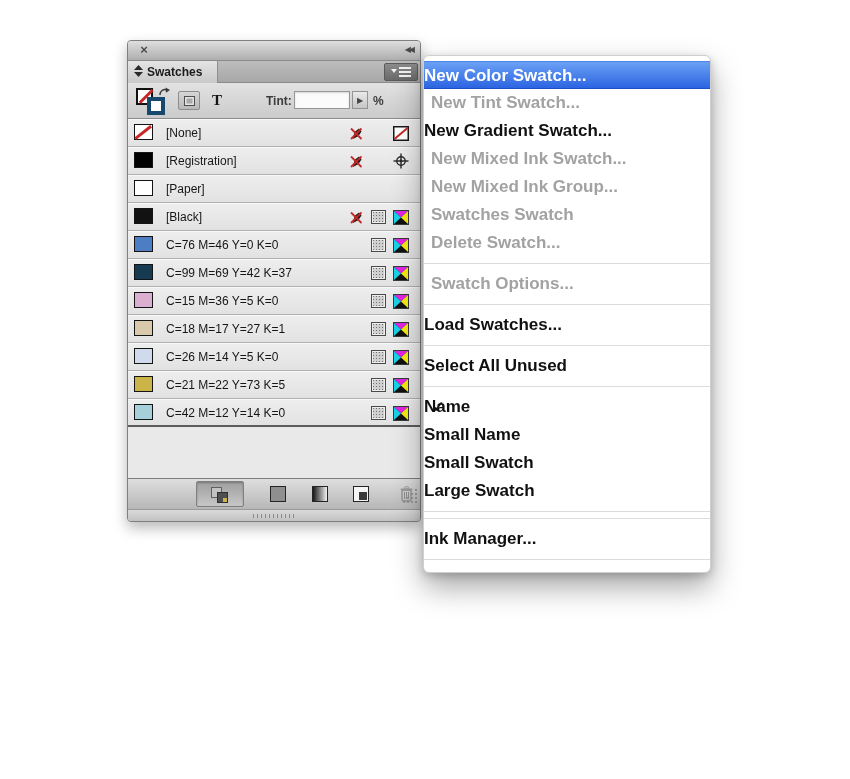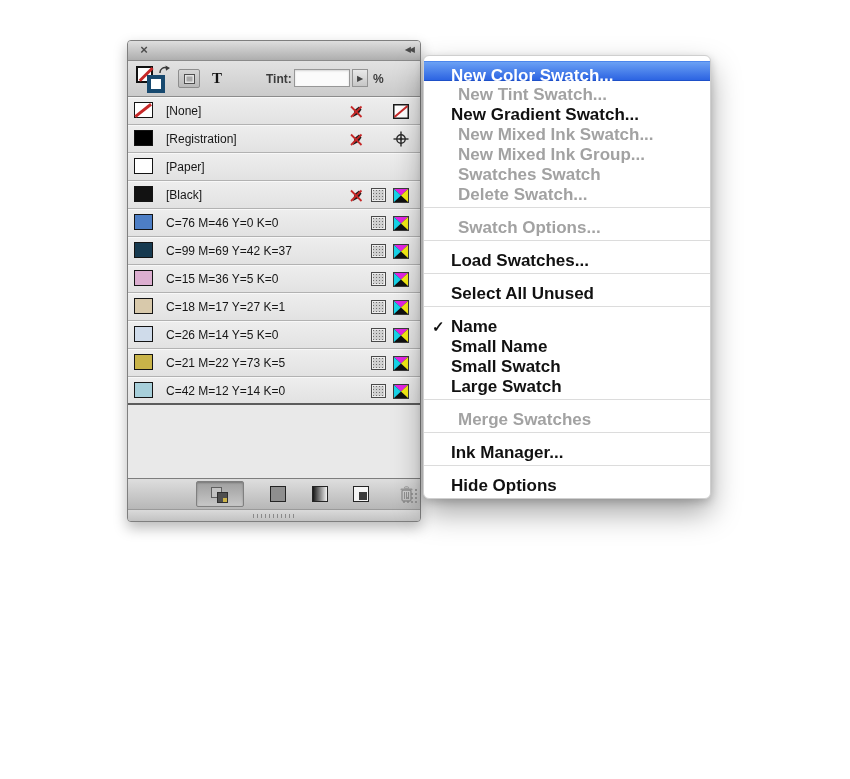--- a/index.html
+++ b/index.html
@@ -104,42 +104,61 @@
     width:42px; height:4px;
     background-image:repeating-linear-gradient(90deg,#8a8a8a 0 1.5px, transparent 1.5px 4px); }
 
   
   .context-menu{
     position:absolute; left:423px; top:55px; width:288px;
     background:#ffffff; border:1px solid #cfcfcf; border-radius:6px;
     box-shadow:0 14px 30px rgba(0,0,0,.35), 0 3px 8px rgba(0,0,0,.18);
     padding:5px 0 6px 0; z-index:10;
   }
-  .menu-item{ position:relative; height:20px; line-height:28px;
-    padding-left:27px; font-size:17px; font-weight:600; color:#111;
+  .menu-item{ position:relative; height:28px; line-height:28px;
+    font-size:17px; font-weight:600; color:#111;
     white-space:nowrap; }
   .menu-item.disabled{ color:#a2a2a2;margin-left:7px; }
   .menu-item.highlighted{ color:#ffffff;
     background:linear-gradient(#6ba1f4,#2c64e2);
     border-top:1px solid #4c86ec; border-bottom:1px solid #1e50c8; }
   .menu-item .check{ position:absolute; left:8px; top:0; font-size:15px; font-weight:bold; }
   .menu-sep{ height:1px; background:#dcdcdc; margin:6px 0; }
 </style>
 </head>
 <body>
 
 <div id="stage">
 
   <div class="panel-window">
 
     <div class="title-bar">
       <div class="close-btn">×</div>
       <div class="collapse-btn">◀◀</div>
     </div>
 
+    <div class="tab-bar">
+      <div class="tab-active">
+        <span>
+          <svg width="9" height="12" viewBox="0 0 9 12">
+            <polygon points="4.5,0 9,5 0,5" fill="#2a2a2a"></polygon>
+            <polygon points="4.5,12 9,7 0,7" fill="#2a2a2a"></polygon>
+          </svg>
+        </span>
+        <span>Swatches</span>
+      </div>
+      <div class="panel-menu-btn">
+        <svg width="20" height="12" viewBox="0 0 20 12">
+          <polygon points="0,3 6,3 3,7" fill="#f2f2f2"></polygon>
+          <rect x="8" y="1" width="12" height="2" fill="#f2f2f2"></rect>
+          <rect x="8" y="5" width="12" height="2" fill="#f2f2f2"></rect>
+          <rect x="8" y="9" width="12" height="2" fill="#f2f2f2"></rect>
+        </svg>
+      </div>
+    </div>
 
     <div class="toolbar">
       <div class="proxy">
         <div class="fill"></div>
         <div class="stroke"></div>
         <div class="swap">
           <svg width="12" height="10" viewBox="0 0 12 10">
             <path d="M1,8 A5,5 0 0 1 8,3" stroke="#3a3a3a" stroke-width="1.5" fill="none"></path>
             <polygon points="6.5,0.5 11,3 7,5.8" fill="#3a3a3a"></polygon>
           </svg>
@@ -441,29 +460,21 @@
   </div>
       <div class="menu-item enabled">
     <span class="check"></span>
     <span class="label">Small Swatch</span>
   </div>
       <div class="menu-item enabled">
     <span class="check"></span>
     <span class="label">Large Swatch</span>
   </div>
       <div class="menu-sep"></div>
-      <div class="menu-item disabled">
-    <span class="check"></span>
-    <span class="label">Merge Swatches</span>
-  </div>
       <div class="menu-sep"></div>
       <div class="menu-item enabled">
     <span class="check"></span>
     <span class="label">Ink Manager...</span>
   </div>
       <div class="menu-sep"></div>
-      <div class="menu-item enabled">
-    <span class="check"></span>
-    <span class="label">Hide Options</span>
-  </div>
     </div>
 
 </div>
 
 </body></html>

